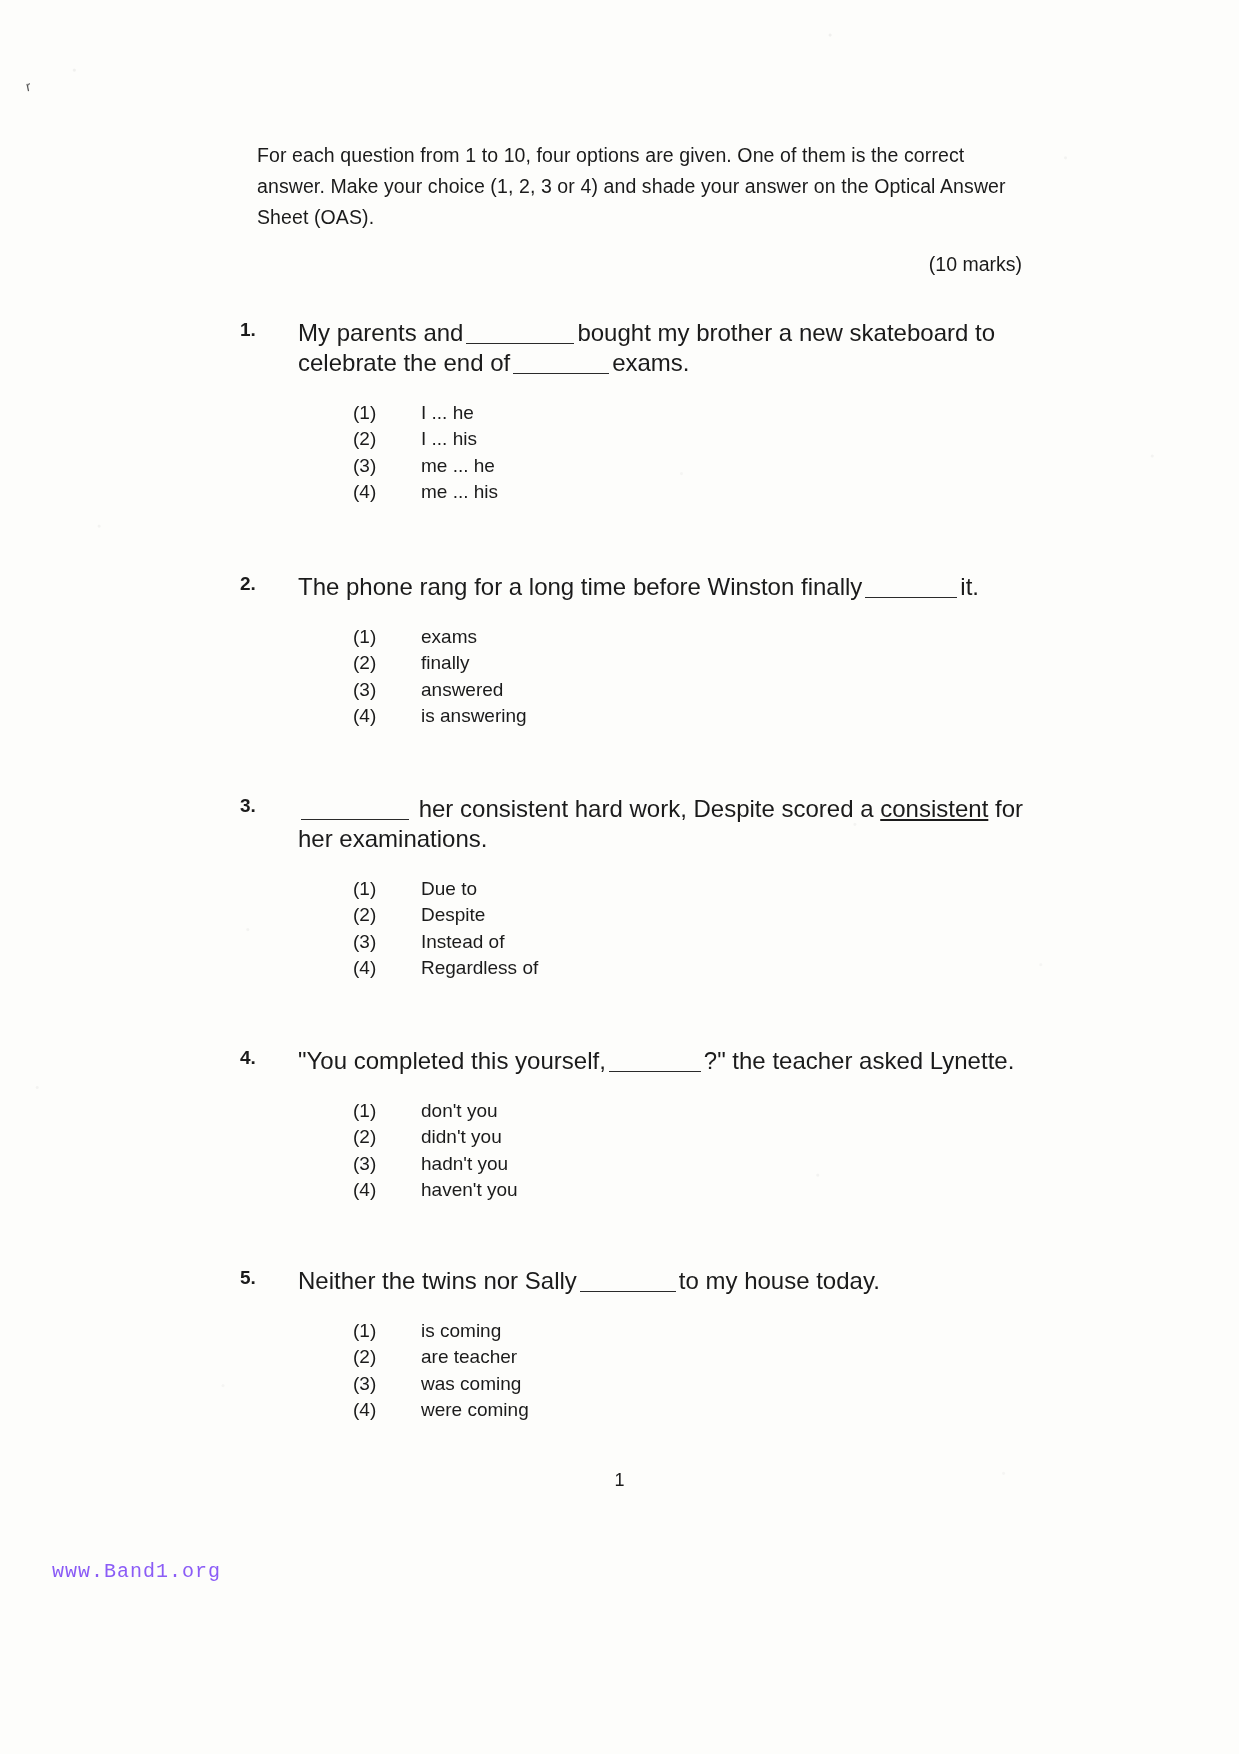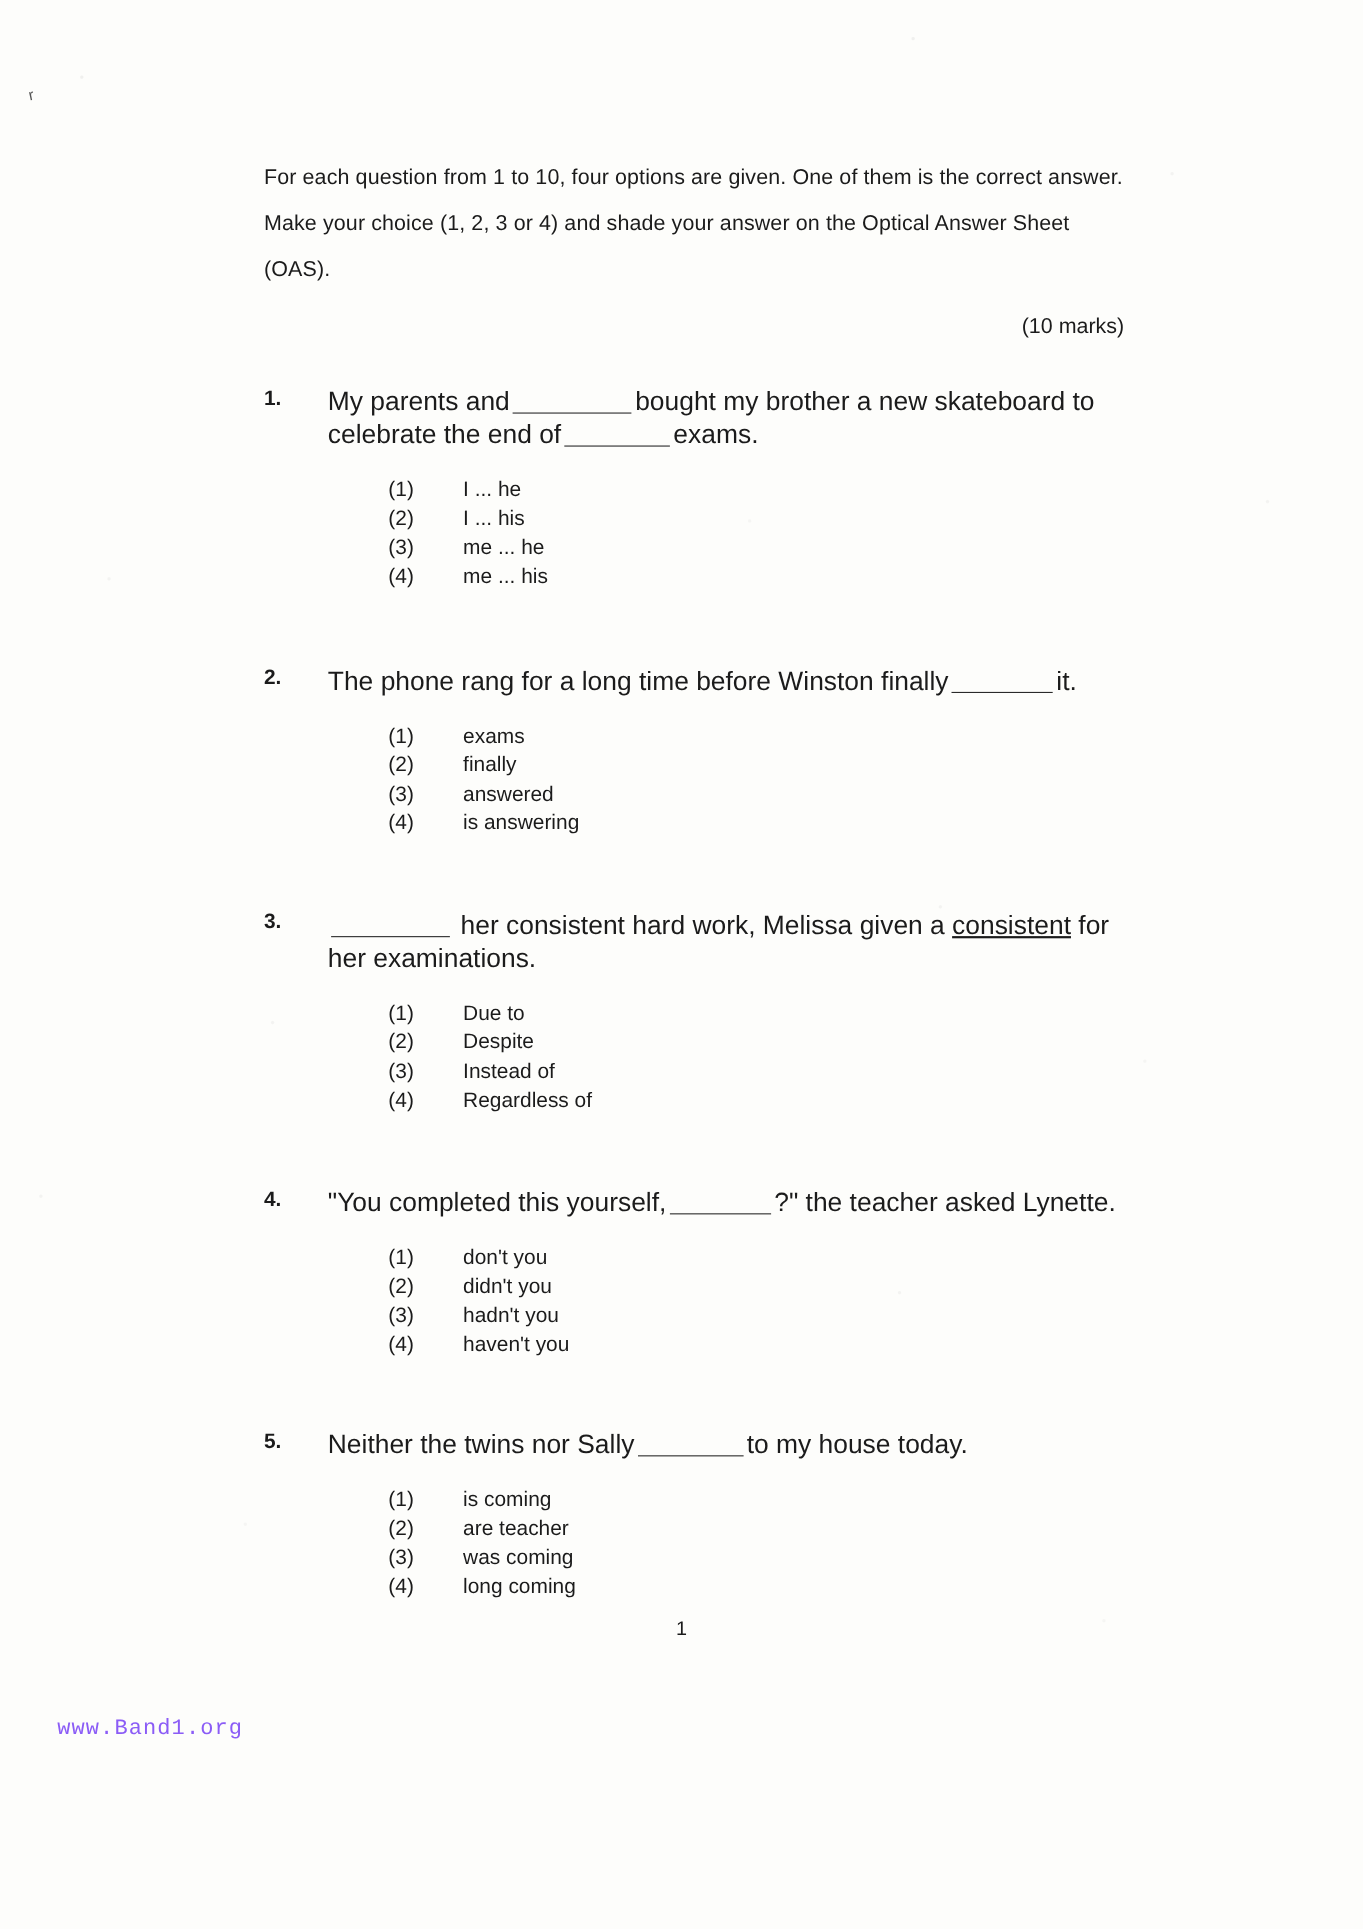--- a/index.html
+++ b/index.html
@@ -45,22 +45,23 @@
 
   .content {
     position: absolute;
     left: 240px;
     top: 120px;
     width: 790px;
   }
 
   .intro {
     font-size: 19.5px;
-    line-height: 42px;
+    line-height: 31px;
     letter-spacing: 0.1px;
+    margin-left: 17px;
   }
 
   .marks {
     text-align: right;
     font-size: 19.5px;
     margin-top: 20px;
     padding-right: 8px;
   }
 
   .question {
@@ -209,21 +210,21 @@
             <span class="opt-text">is answering</span>
           </div>
         </div>
       </div>
     </div>
 
     <div class="question" style="margin-top:64px">
       <div class="q-num">3.</div>
       <div class="q-body">
         <div class="q-stem">
-          <span class="blank"></span> <span>her consistent hard work, Melissa given a</span> <span class="underlined">consistent</span> <span>for her examinations.</span>
+          <span class="blank"></span> <span>her consistent hard work, Despite scored a</span> <span class="underlined">consistent</span> <span>for her examinations.</span>
         </div>
         <div class="options">
           <div class="option">
             <span class="opt-key">(1)</span>
             <span class="opt-text">Due to</span>
           </div>
           <div class="option">
             <span class="opt-key">(2)</span>
             <span class="opt-text">Despite</span>
           </div>
@@ -280,21 +281,21 @@
           <div class="option">
             <span class="opt-key">(2)</span>
             <span class="opt-text">are teacher</span>
           </div>
           <div class="option">
             <span class="opt-key">(3)</span>
             <span class="opt-text">was coming</span>
           </div>
           <div class="option">
             <span class="opt-key">(4)</span>
-            <span class="opt-text">long coming</span>
+            <span class="opt-text">were coming</span>
           </div>
         </div>
       </div>
     </div>
 
   </div>
 
   <div class="page-number">1</div>
   <div class="footer-url">www.Band1.org</div>
 </div>

